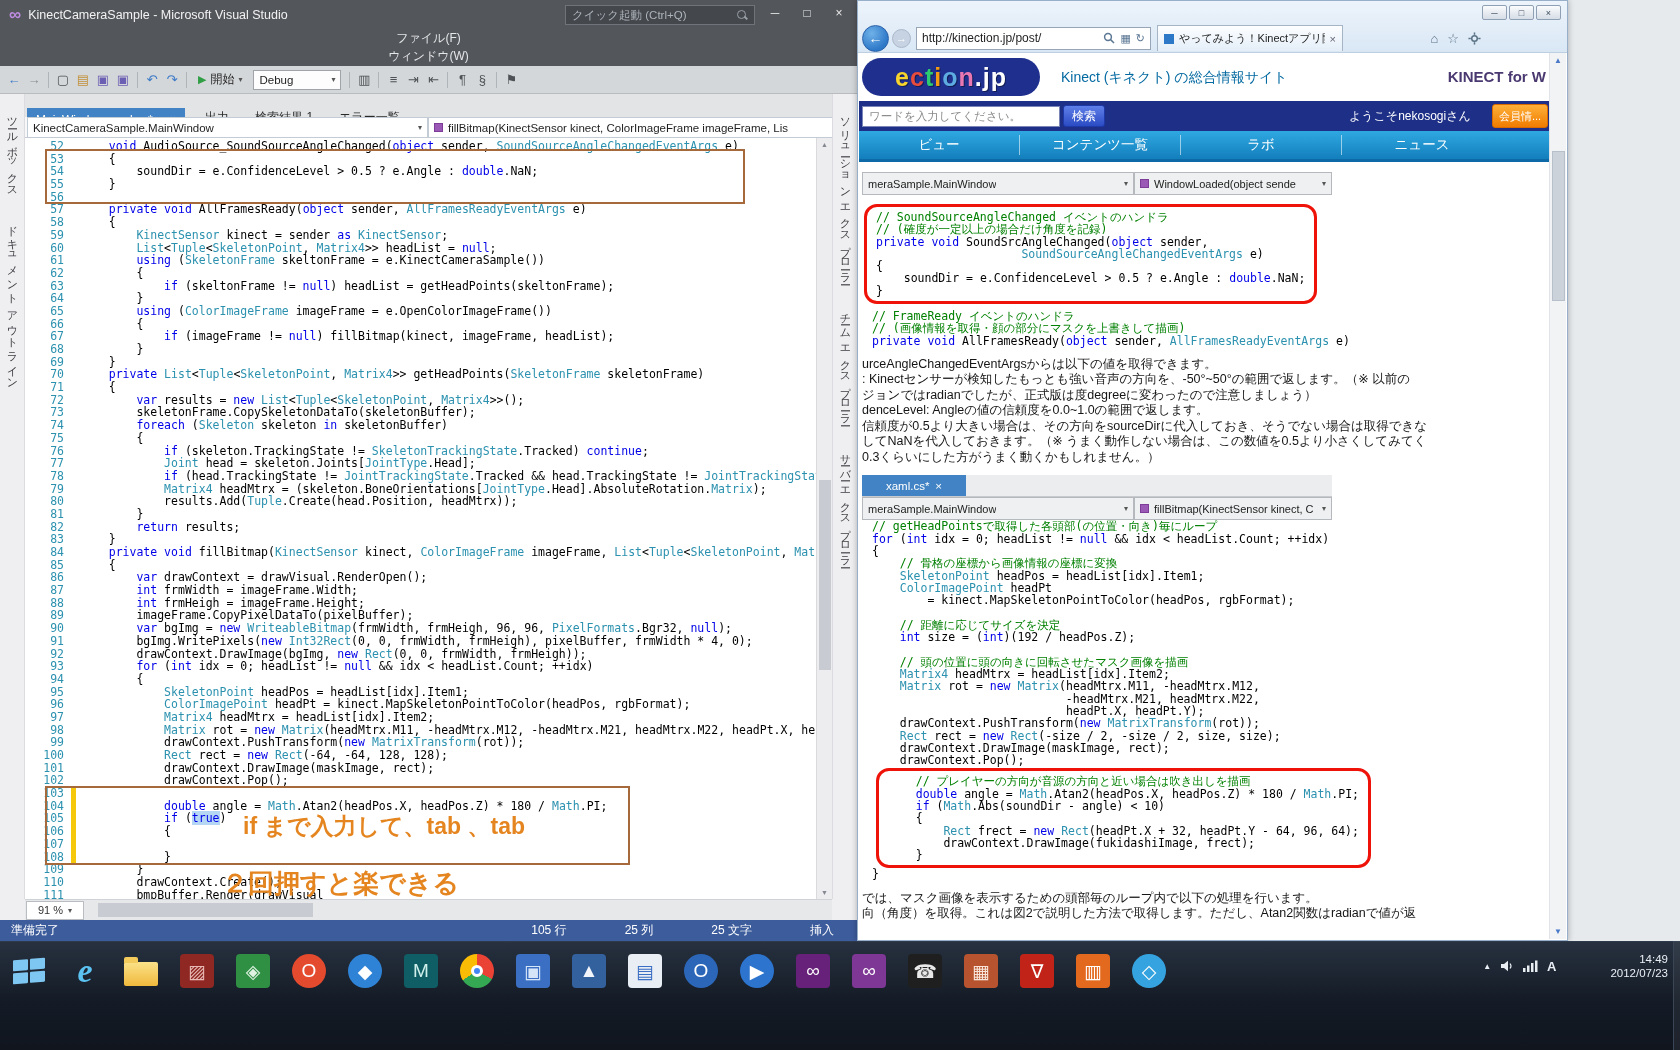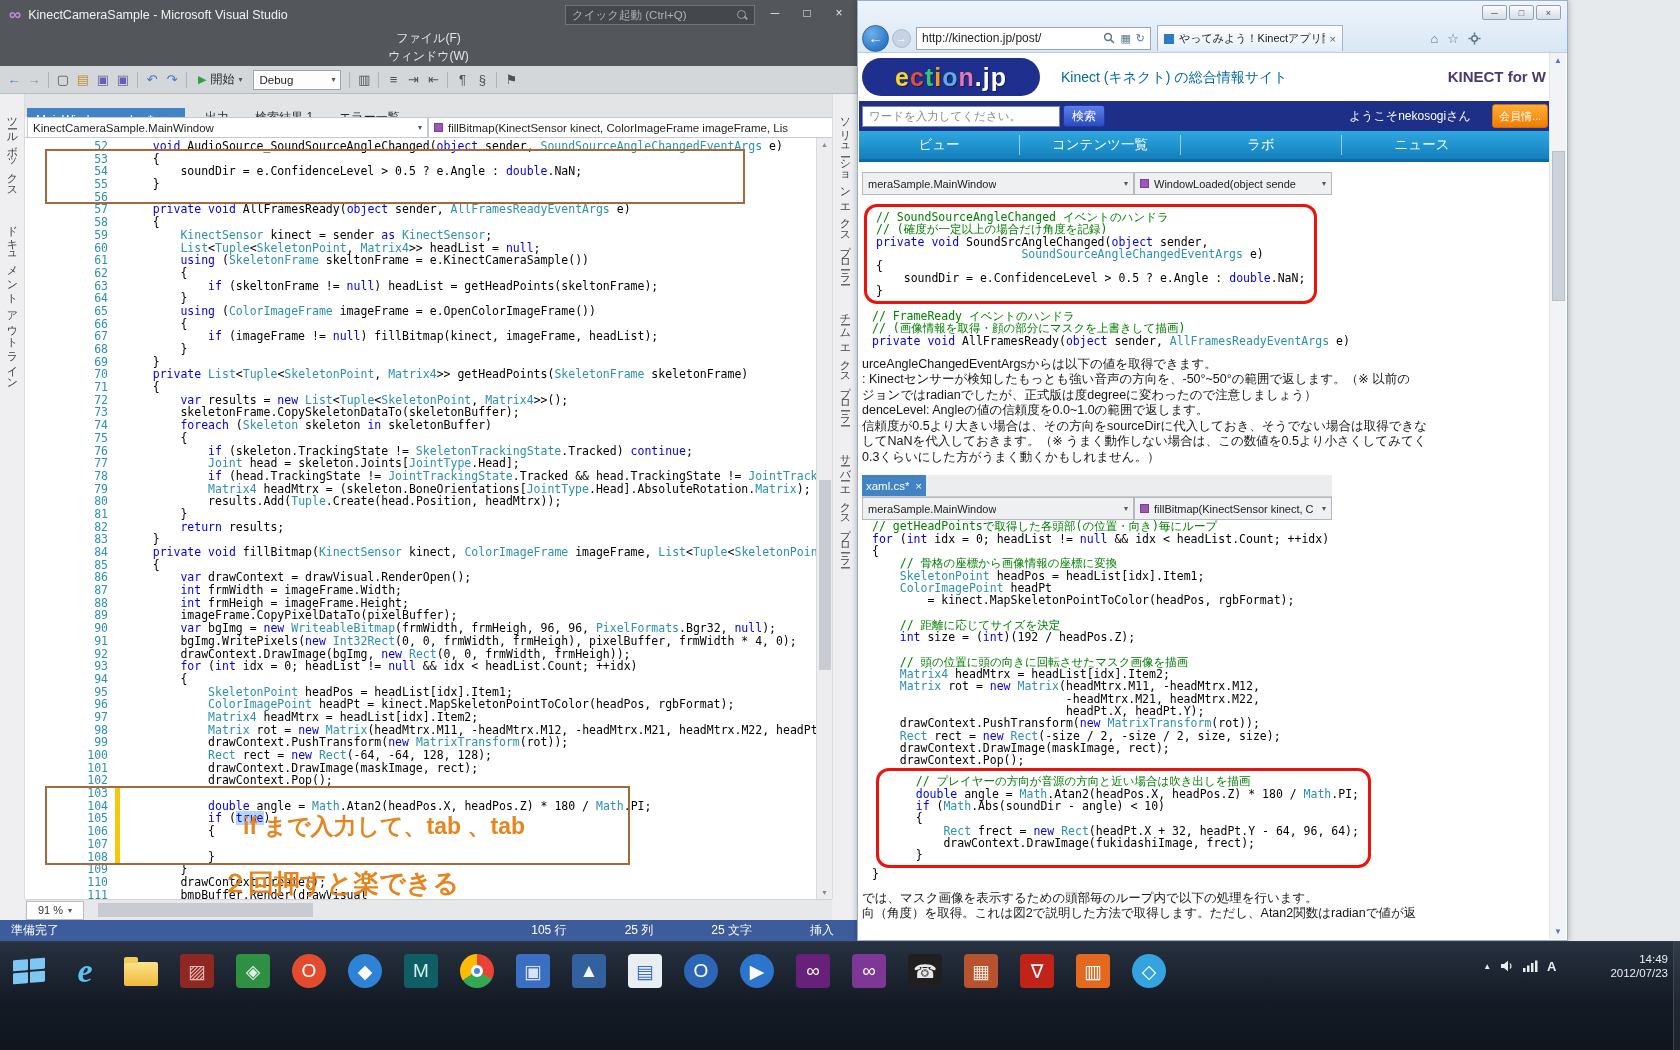--- a/index.html
+++ b/index.html
@@ -41,21 +41,21 @@
 .nav-combo span{white-space:nowrap;overflow:hidden;}
 .nav-combo .caret{margin-left:auto;}
 #nav-combo-left{margin-left:27px;width:401px;}
 #nav-combo-right{flex:1;}
 .cube{width:9px;height:9px;background:#9B59B6;border:1px solid #7D3C98;display:inline-block;flex:none;}
 .vstrip{position:absolute;top:94px;bottom:42px;width:25px;background:#EFEFF2;display:flex;flex-direction:column;align-items:center;gap:26px;padding-top:16px;font-size:11px;color:#3E3E42;}
 #vs-leftstrip{left:0;border-right:1px solid #DCDCE0;}
 #vs-rightstrip{right:0;border-left:1px solid #DCDCE0;}
 .vstrip-label{writing-mode:vertical-rl;letter-spacing:1px;white-space:nowrap;}
 .vs-editor{position:absolute;left:25px;right:41px;top:138px;bottom:42px;background:#FFF;overflow:hidden;font-family:"DejaVu Sans Mono","Liberation Mono",monospace;font-size:11.5px;padding-top:2px;}
-.code-row{display:flex;height:12.7px;line-height:12.7px;white-space:pre;margin-left:44px;}
+.code-row{display:flex;height:12.7px;line-height:12.7px;white-space:pre;}
 .ln{width:46px;min-width:46px;text-align:right;padding-right:7px;color:#2B91AF;}
 .chg{width:5px;min-width:5px;margin-right:5px;}
 .chg.on{background:#F5C80C;}
 .ct{white-space:pre;color:#000;}
 .tok-kw{color:#0000E8;}
 .tok-ty{color:#2B91AF;}
 .tok-cm{color:#008000;}
 .tok-sel{background:#B5D7F3;}
 .vs-editor-sb{position:absolute;right:25px;width:16px;top:138px;bottom:42px;background:#EDEDF0;border-left:1px solid #DADADD;}
 .sb-up,.sb-down{position:absolute;left:0;right:0;text-align:center;font-size:7px;color:#858891;}
@@ -124,21 +124,21 @@
 #red2{margin-left:14px;margin-top:2px;}
 .wcode{font-family:"DejaVu Sans Mono","Liberation Mono",monospace;font-size:11.5px;line-height:12.3px;white-space:pre;color:#000;}
 .wcode-row{height:12.3px;white-space:pre;}
 #web-code-1b{margin:6px 0 0 10px;}
 #web-code-2a{margin-left:10px;}
 .close-line{margin-left:10px;}
 .web-paras{margin-top:10px;font-size:12.5px;line-height:15.5px;color:#151515;overflow:hidden;}
 .para{white-space:nowrap;}
 .shot2{margin-top:10px;}
 .shot2-tabrow{width:470px;height:22px;background:#ECEDEF;border-bottom:1px solid #C8CACD;display:flex;}
-.shot2-tab{width:64px;background:#4183C4;color:#FFF;font-size:11.5px;display:flex;align-items:center;justify-content:center;gap:6px;}
+.shot2-tab{width:104px;background:#4183C4;color:#FFF;font-size:11.5px;display:flex;align-items:center;justify-content:center;gap:6px;}
 
 
 .taskbar{position:absolute;left:0;top:941px;width:1680px;height:109px;background:linear-gradient(#27313F,#141B26 55%,#10151E);border-top:1px solid #2E3A4C;display:flex;align-items:flex-start;padding:6px 4px 0 6px;}
 #taskbar-icons{display:flex;gap:10px;align-items:center;}
 .tb-app{width:46px;height:46px;display:flex;align-items:center;justify-content:center;border-radius:3px;}
 .winflag{display:grid;grid-template-columns:15px 15px;grid-template-rows:11px 11px;gap:2px;transform:skewY(-5deg);}
 .winflag i{background:#7EC7F2;border-radius:1px;display:block;}
 .ie-e{font-size:34px;font-weight:bold;font-style:italic;font-family:"Liberation Serif","DejaVu Serif",serif;}
 .folder{position:relative;width:34px;height:24px;background:linear-gradient(#FBE28A,#F0B93C);border-radius:2px;margin-top:6px;}
 .folder-tab{position:absolute;left:0;top:-5px;width:14px;height:6px;background:#F3CB5C;border-radius:2px 2px 0 0;display:block;}

